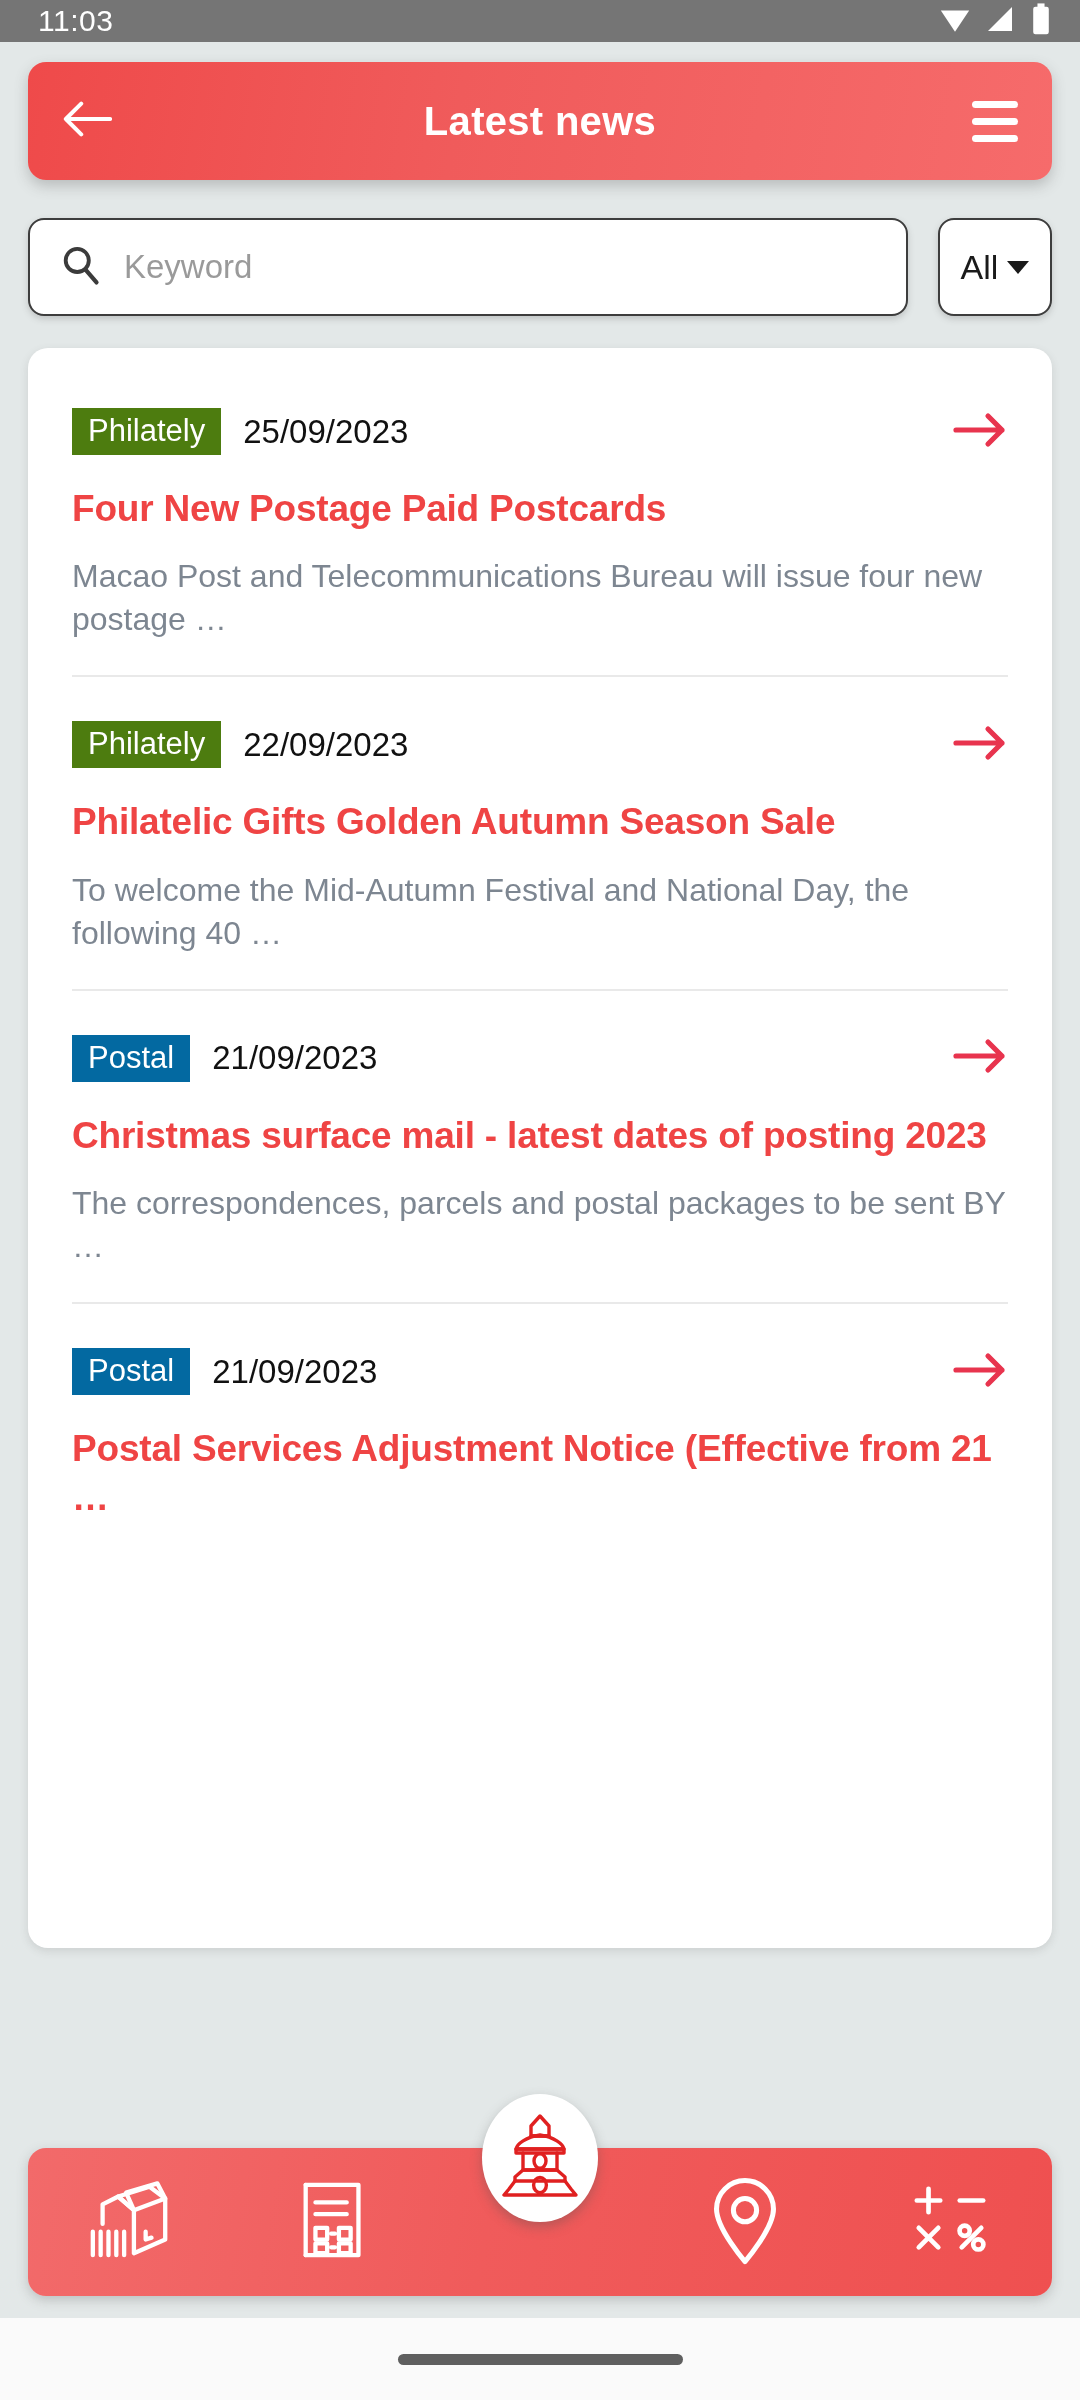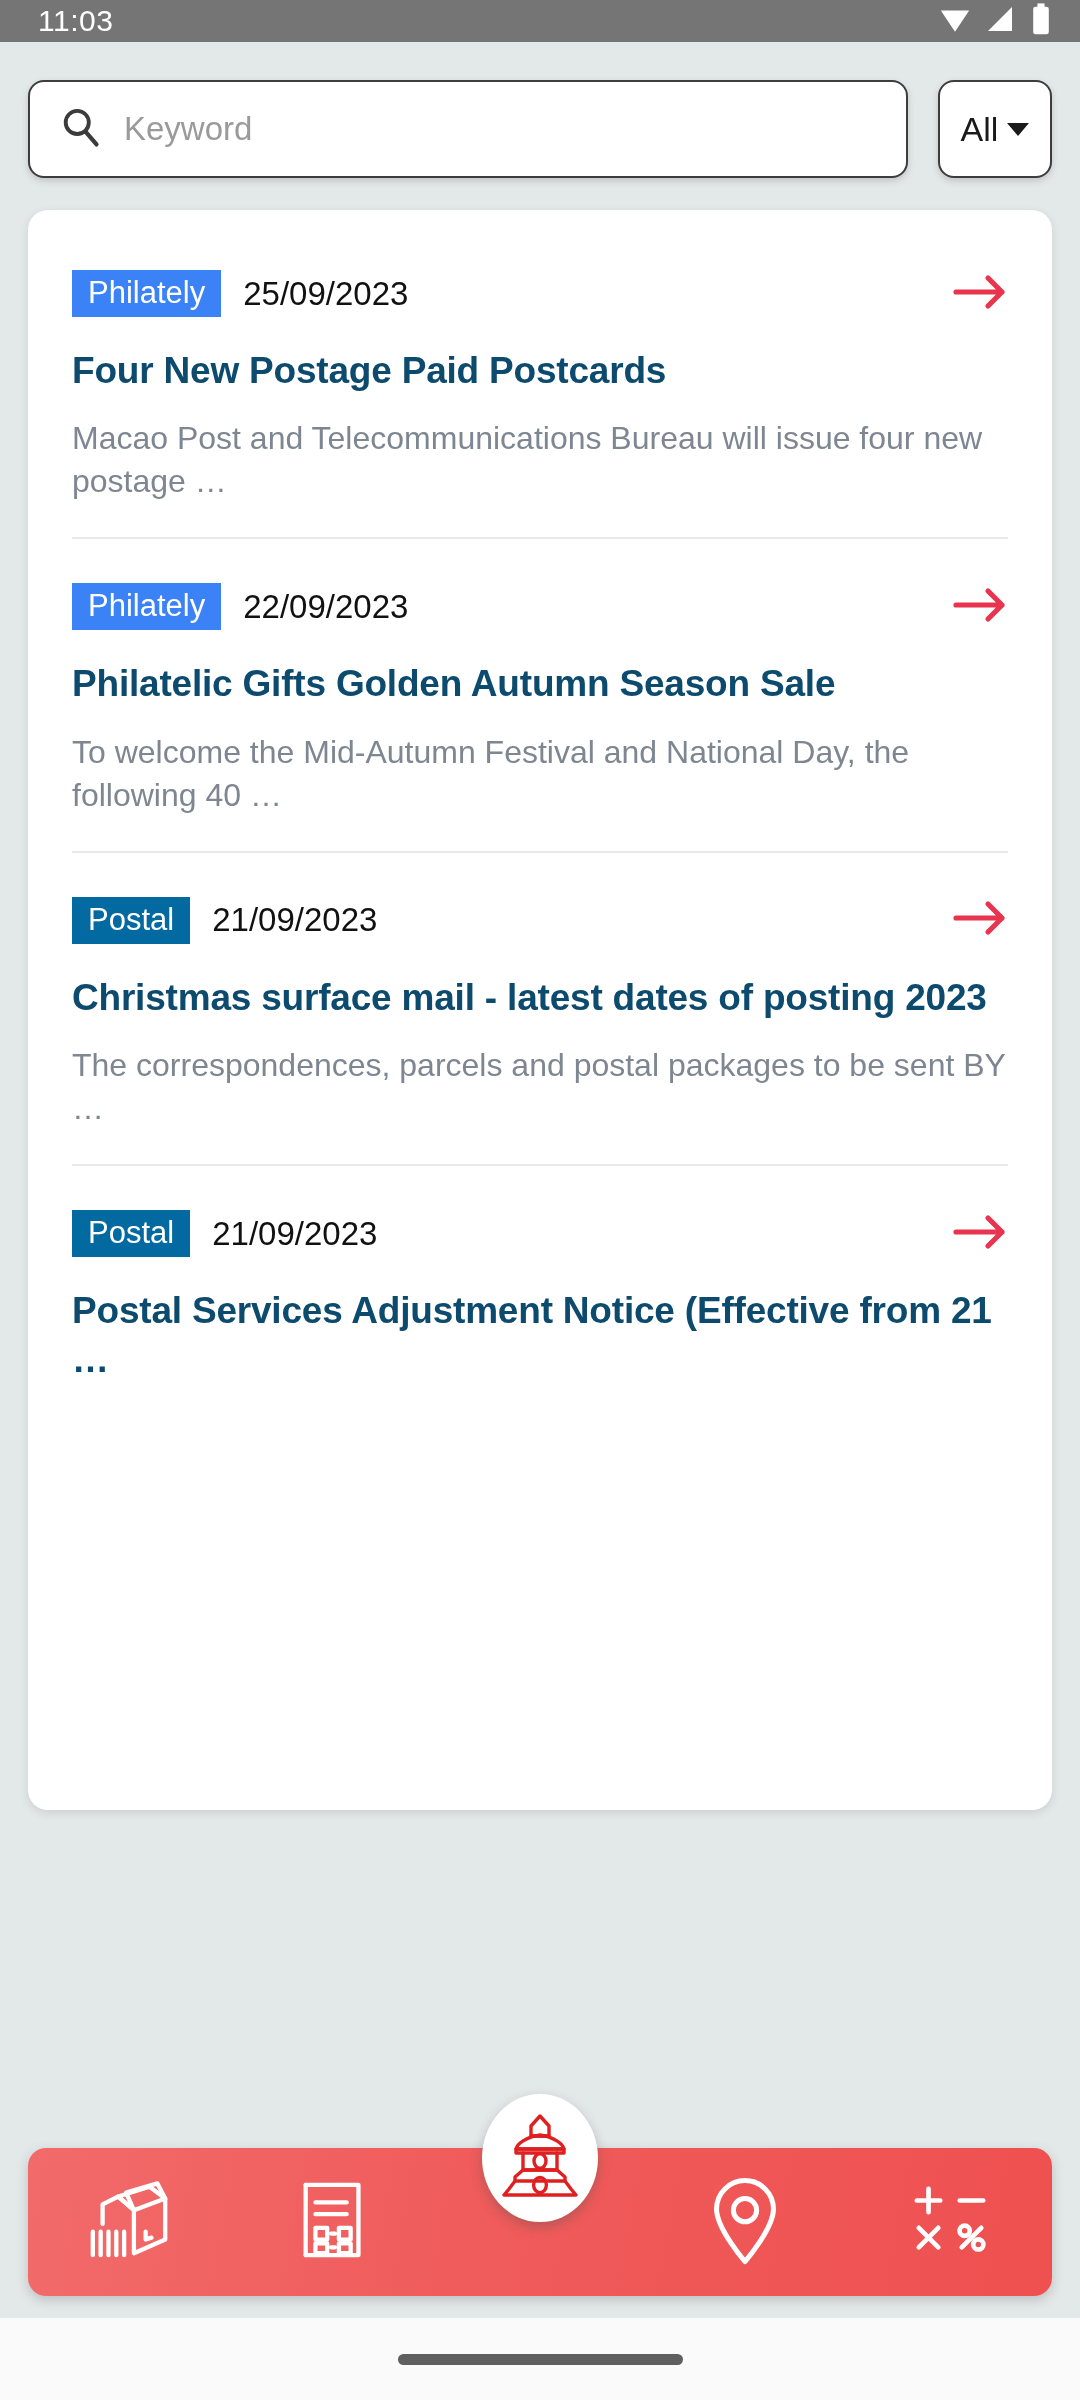--- a/index.html
+++ b/index.html
@@ -64,26 +64,26 @@
     box-shadow:0 3px 8px rgba(90,90,90,.16);
   }
   .news-item{ padding:44px 0 34px 0; border-bottom:2px solid #e9e9e9; }
   .news-item:first-child{ padding-top:60px; }
   .news-item:last-child{ border-bottom:none; }
   .meta{ display:flex; align-items:center; }
   .badge{
     color:#fff; font-size:31px; padding:7px 16px 9px 16px; line-height:1;
     display:inline-block;
   }
-  .badge.philately{ background:#3b82f6; }
+  .badge.philately{ background:#4d7c0f; }
   .badge.postal{ background:#0369a1; }
   .date{ font-size:33px; color:#111; margin-left:22px; }
   .arrow{ margin-left:auto; }
   .headline{
-    font-size:37px; font-weight:bold; color:#0c4a6e; line-height:1.3;
+    font-size:37px; font-weight:bold; color:#ef4444; line-height:1.3;
     margin-top:30px; letter-spacing:-.2px;
   }
   .summary{ font-size:32px; color:#7d8691; line-height:1.35; margin-top:22px; }
 
   
   .bottomnav{
     position:absolute; left:28px; right:28px; bottom:22px; height:148px;
     border-radius:18px;
     background:linear-gradient(100deg,#f26a6a 0%,#f05b5b 45%,#ef5050 100%);
     display:flex; align-items:center; justify-content:space-around;
@@ -124,20 +124,35 @@
       <svg width="26" height="34" viewBox="0 0 14 24">
         <rect x="4.5" y="1" width="5" height="2.6" fill="#fff"></rect>
         <rect x="1.5" y="3.4" width="11" height="19.4" rx="1.6" fill="#fff"></rect>
       </svg>
     </span>
   </div>
 </div>
 
 <div class="screen">
 
+  <div class="appbar">
+    <div class="icon-btn">
+      <span>
+        <svg width="50" height="40" viewBox="0 0 26 20">
+          <path d="M10 2 L2 10 L10 18 M2 10 L25 10" stroke="#fff" stroke-width="2.1" fill="none" stroke-linecap="round" stroke-linejoin="round"></path>
+        </svg>
+      </span>
+    </div>
+    <div class="title">Latest news</div>
+    <div class="icon-btn hamburger">
+      <span></span>
+      <span></span>
+      <span></span>
+    </div>
+  </div>
 
   <div class="searchrow">
     <div class="searchbox">
       <span>
         <svg width="44" height="44" viewBox="0 0 24 24">
           <circle cx="10.5" cy="9.5" r="6.3" stroke="#3b3b3b" stroke-width="2.1" fill="none"></circle>
           <path d="M15 14.5 L21 21.5" stroke="#3b3b3b" stroke-width="2.3" stroke-linecap="round"></path>
         </svg>
       </span>
       <span class="ph">Keyword</span>

